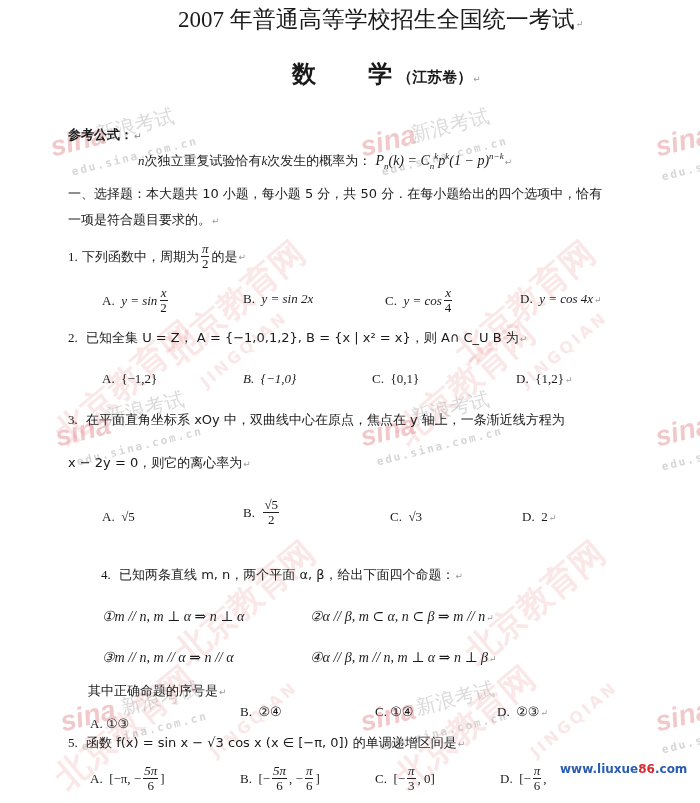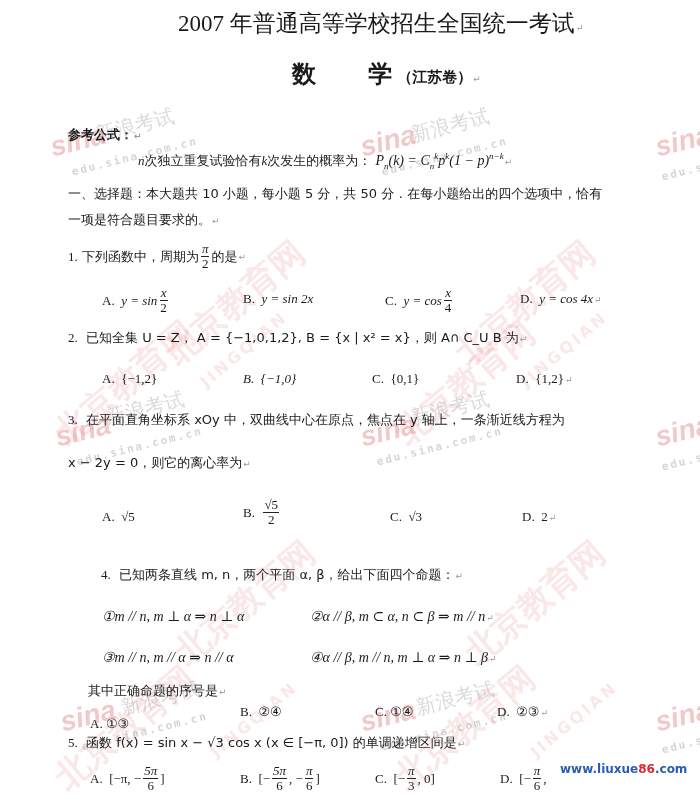--- a/index.html
+++ b/index.html
@@ -76,21 +76,21 @@
 <div class="wm wm-eng" style="left:510px;top:340px;">JINGQIAN</div>
 <div class="wm wm-jiao" style="left:160px;top:580px;">北京教育网</div>
 <div class="wm wm-jiao" style="left:450px;top:580px;">北京教育网</div>
 <div class="wm wm-jiao" style="left:40px;top:705px;">北京教育网</div>
 <div class="wm wm-eng" style="left:200px;top:710px;">JINGQIAN</div>
 <div class="wm wm-jiao" style="left:380px;top:705px;">北京教育网</div>
 <div class="wm wm-eng" style="left:520px;top:710px;">JINGQIAN</div>
 
 <div class="content">
 
-  <div class="abs serif" style="left:178px;top:6px;font-size:23px;line-height:35px;">
+  <div class="abs serif" style="left:178px;top:6px;font-size:23px;line-height:28px;">
     <span>2007 年普通高等学校招生全国统一考试</span><span class="mark">↵</span>
   </div>
   <div class="abs" style="left:292px;top:58px;text-align:center;">
     <span style="font-size:24px;font-weight:bold;font-family:'DejaVu Serif',serif;">数</span>
     <span style="display:inline-block;width:42px;"></span>
     <span style="font-size:24px;font-weight:bold;font-family:'DejaVu Serif',serif;">学</span>
     <span style="font-size:15px;font-weight:bold;font-family:'DejaVu Serif',serif;">（江苏卷）</span><span class="mark">↵</span>
   </div>
 
   <div class="abs txt" style="left:68px;top:127px;font-weight:bold;">

